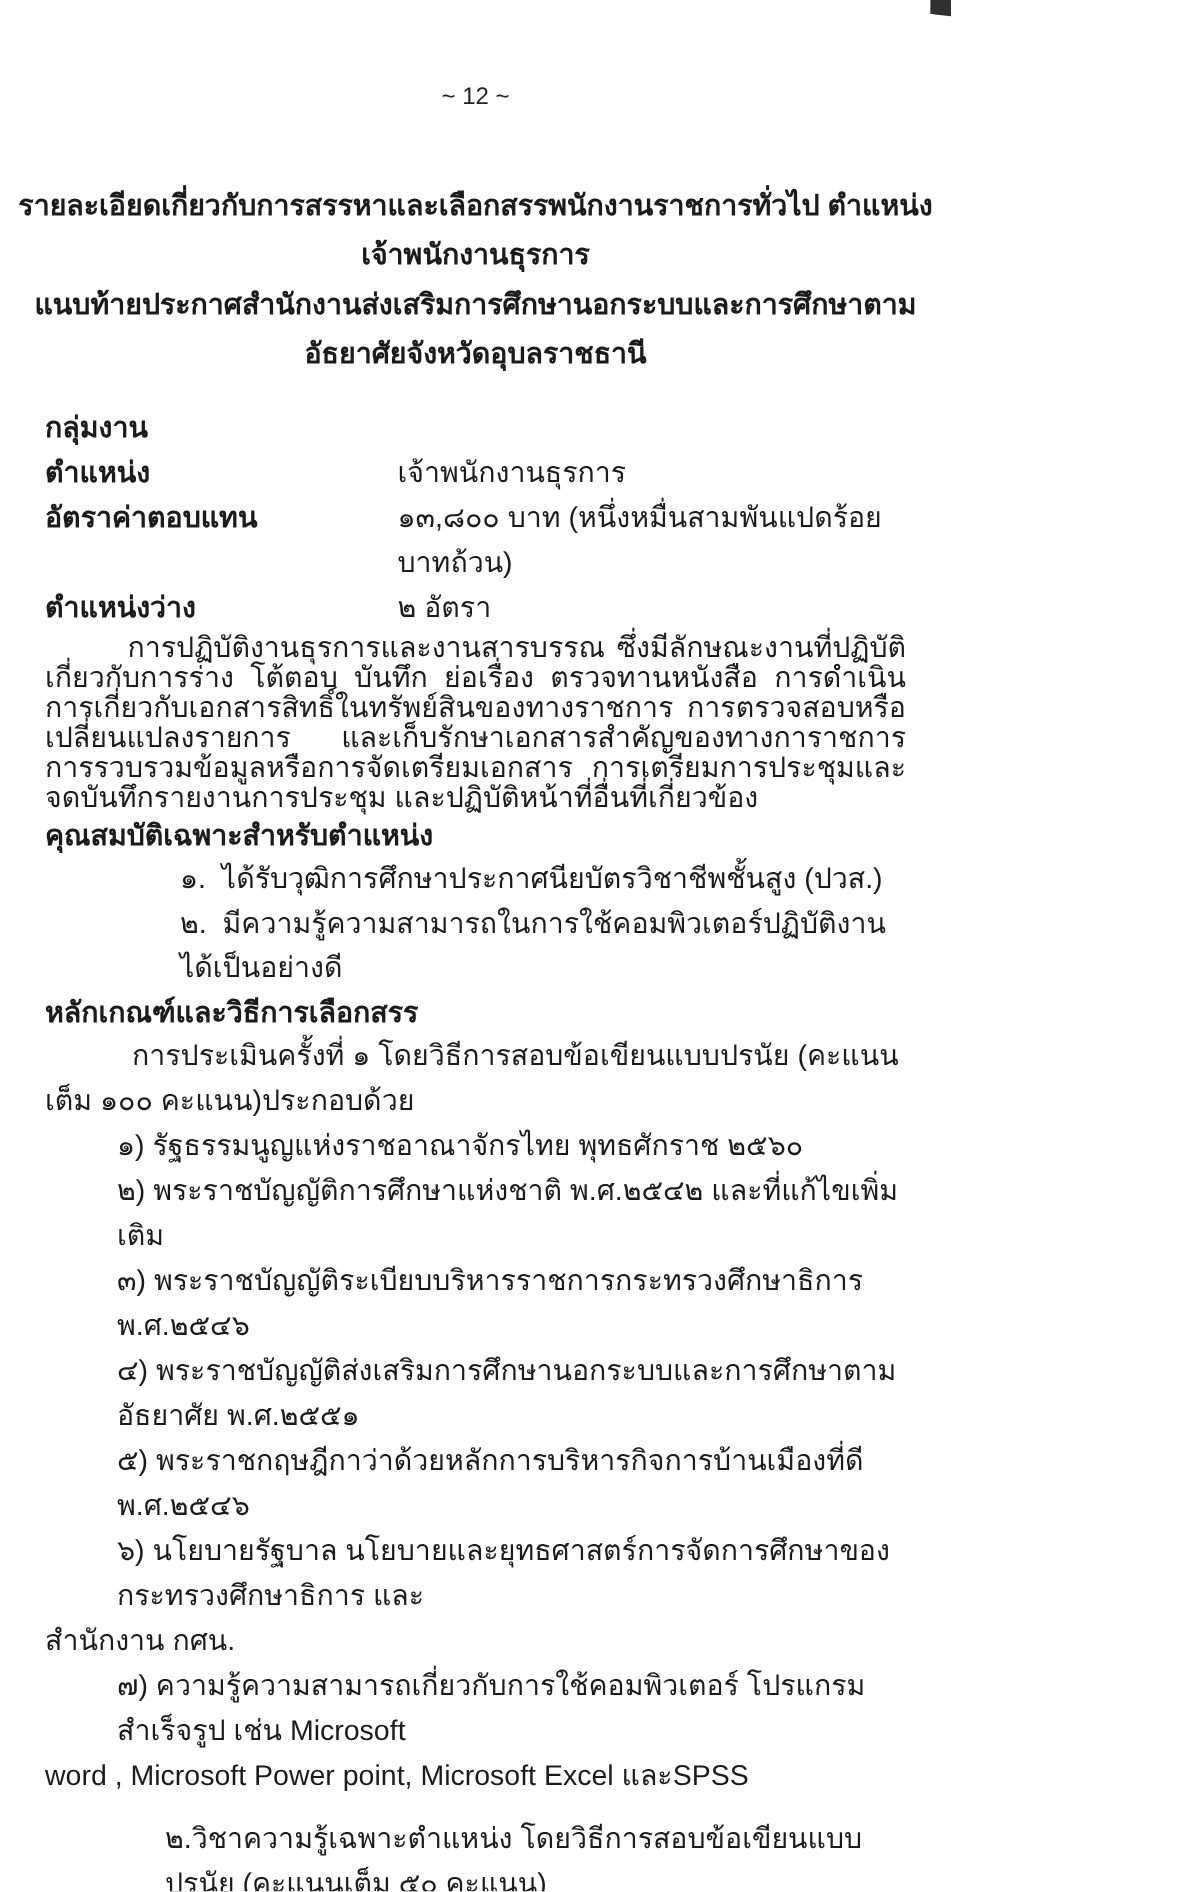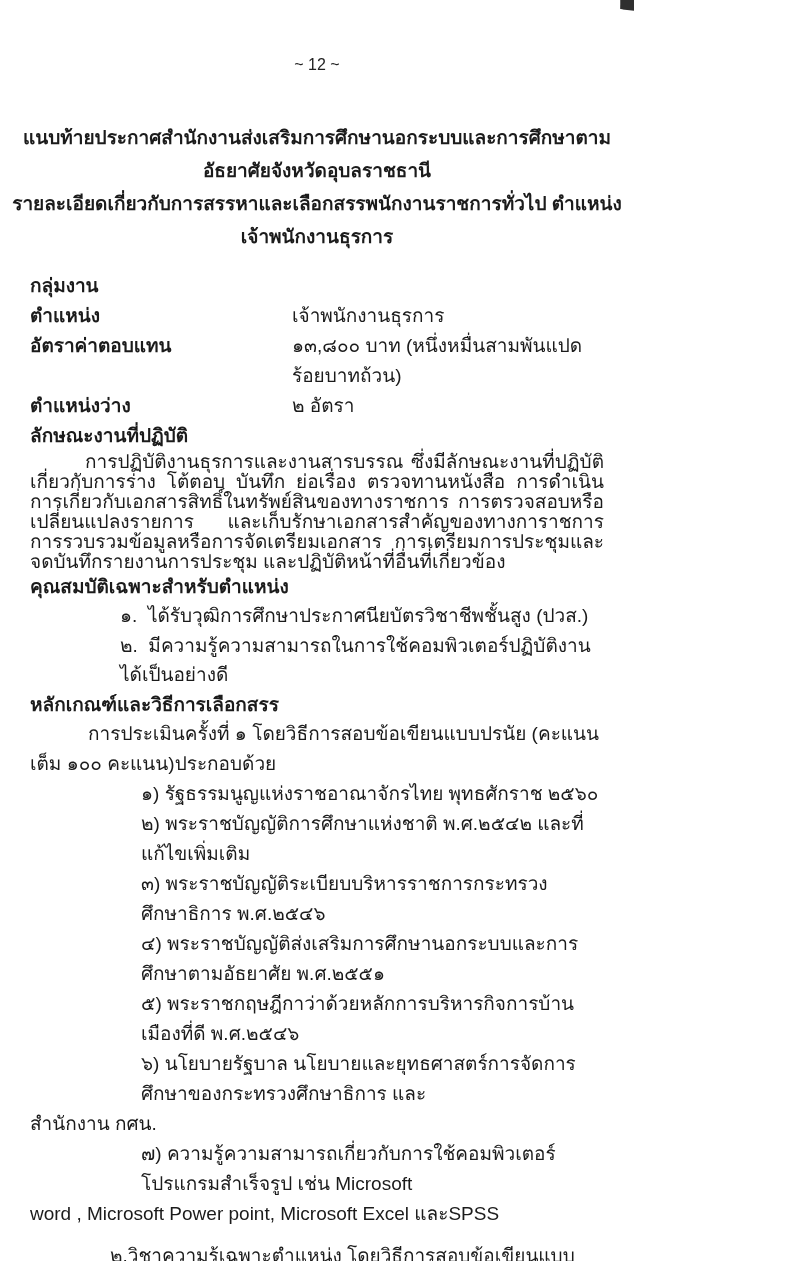--- a/index.html
+++ b/index.html
@@ -23,40 +23,40 @@
     color:#222;
   }
   .title {
     text-align:center;
     font-weight:bold;
     font-size:19px;
     line-height:33px;
     margin-top:46px;
   }
   .fields { margin-top:18px; }
-  .frow { display:flex; line-height:30px;gap:27px; }
+  .frow { display:flex; line-height:30px; }
   .flabel { width:235px; font-weight:bold; flex:none; }
   .fvalue { flex:1; }
   .h-bold { font-weight:bold; line-height:29px; }
   .para {
     line-height:20px;
     text-indent:55px;
     text-align:justify;
     margin-top:2px;
   }
   .qitem {
     margin-left:90px;
     line-height:29.5px;
     white-space:pre-wrap;
   }
   .intro { text-indent:58px; line-height:30px; }
   .sec-heading { margin-left:32px; line-height:30px; margin-top:0; }
   .sec-heading .bold { font-weight:bold; }
   .sec2-heading { margin-left:80px; line-height:30px; margin-top:12px; }
-  .sub-item { margin-left:111px; line-height:30px; }
+  .sub-item { margin-left:48px; line-height:30px; }
   .cont-line { margin-left:0; line-height:30px; }
   .corner-mark {
     position:absolute;
     top:-3px;
     right:-3px;
     width:18px;
     height:14px;
     background:#2f2f2f;
     transform:rotate(14deg);
     clip-path:polygon(0 20%, 90% 0, 100% 85%, 15% 100%);
@@ -64,22 +64,22 @@
 </style>
 </head>
 <body>
 
 <div class="doc">
   <div class="corner-mark"></div>
 
   <div class="pageno">~ 12 ~</div>
 
   <div class="title">
+    <div>รายละเอียดเกี่ยวกับการสรรหาและเลือกสรรพนักงานราชการทั่วไป ตำแหน่งเจ้าพนักงานธุรการ</div>
     <div>แนบท้ายประกาศสำนักงานส่งเสริมการศึกษานอกระบบและการศึกษาตามอัธยาศัยจังหวัดอุบลราชธานี</div>
-    <div>รายละเอียดเกี่ยวกับการสรรหาและเลือกสรรพนักงานราชการทั่วไป ตำแหน่งเจ้าพนักงานธุรการ</div>
   </div>
 
   <div class="content">
 
     <div class="fields">
       <div class="frow">
         <span class="flabel">กลุ่มงาน</span>
       </div>
       <div class="frow">
         <span class="flabel">ตำแหน่ง</span>
@@ -88,21 +88,20 @@
       <div class="frow">
         <span class="flabel">อัตราค่าตอบแทน</span>
         <span class="fvalue">๑๓,๘๐๐ บาท (หนึ่งหมื่นสามพันแปดร้อยบาทถ้วน)</span>
       </div>
       <div class="frow">
         <span class="flabel">ตำแหน่งว่าง</span>
         <span class="fvalue">๒ อัตรา</span>
       </div>
     </div>
 
-    <div class="h-bold">ลักษณะงานที่ปฏิบัติ</div>
     <div class="para">การปฏิบัติงานธุรการและงานสารบรรณ ซึ่งมีลักษณะงานที่ปฏิบัติเกี่ยวกับการร่าง โต้ตอบ บันทึก ย่อเรื่อง ตรวจทานหนังสือ การดำเนินการเกี่ยวกับเอกสารสิทธิ์ในทรัพย์สินของทางราชการ การตรวจสอบหรือเปลี่ยนแปลงรายการ และเก็บรักษาเอกสารสำคัญของทางการาชการ การรวบรวมข้อมูลหรือการจัดเตรียมเอกสาร การเตรียมการประชุมและจดบันทึกรายงานการประชุม และปฏิบัติหน้าที่อื่นที่เกี่ยวข้อง</div>
 
     <div class="h-bold">คุณสมบัติเฉพาะสำหรับตำแหน่ง</div>
     <div class="qitem">๑.  ได้รับวุฒิการศึกษาประกาศนียบัตรวิชาชีพชั้นสูง (ปวส.)</div>
     <div class="qitem">๒.  มีความรู้ความสามารถในการใช้คอมพิวเตอร์ปฏิบัติงานได้เป็นอย่างดี</div>
 
     <div class="h-bold">หลักเกณฑ์และวิธีการเลือกสรร</div>
     <div class="intro">การประเมินครั้งที่ ๑ โดยวิธีการสอบข้อเขียนแบบปรนัย (คะแนนเต็ม ๑๐๐ คะแนน)ประกอบด้วย</div>
 
     <div class="sub-item">๑) รัฐธรรมนูญแห่งราชอาณาจักรไทย พุทธศักราช ๒๕๖๐</div>

